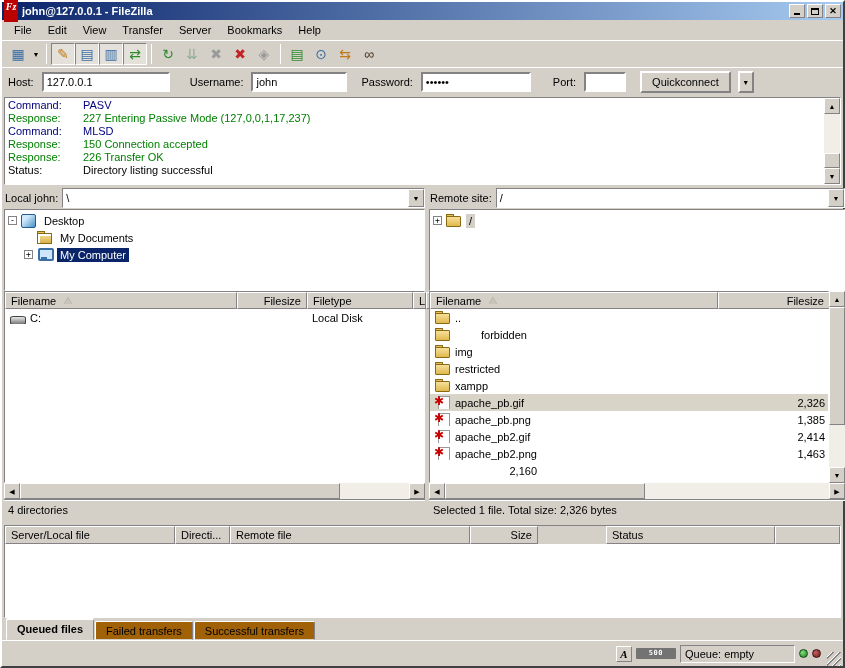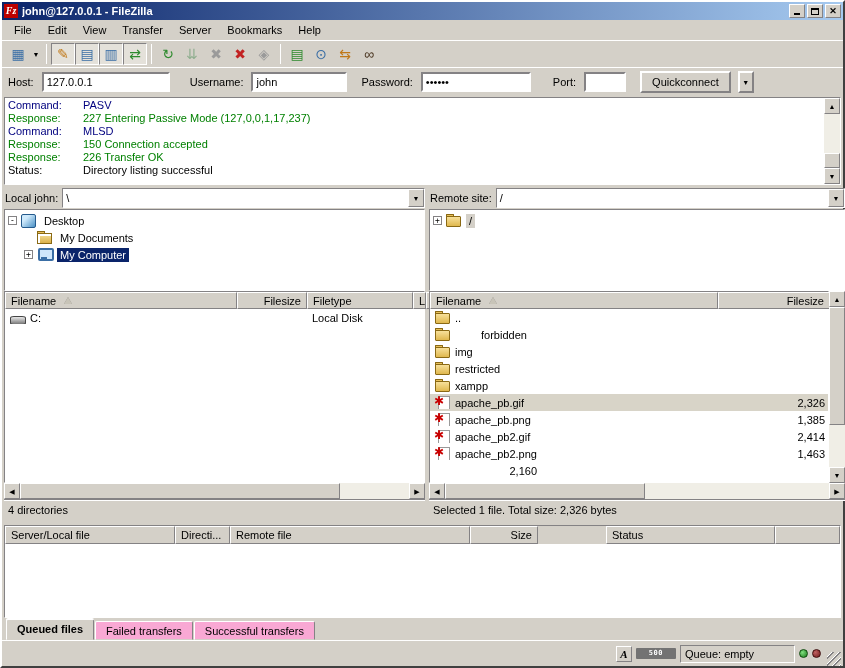--- a/index.html
+++ b/index.html
@@ -9,21 +9,21 @@
   .window { width:845px; height:668px; background:#d4d0c8; border:2px solid; border-color:#fff #404040 #404040 #fff; display:flex; flex-direction:column; }
 
   
   .raised { border:2px solid; border-color:#fff #848284 #848284 #fff; background:#d4d0c8; }
   .raised1 { border:1px solid; border-color:#fff #848284 #848284 #fff; background:#d4d0c8; }
   .inset { border:2px solid; border-color:#848284 #fff #fff #848284; background:#fff; }
   .inset1 { border:1px solid; border-color:#848284 #fff #fff #848284; }
 
   
   .titlebar { height:18px; background:linear-gradient(90deg,#0a246a,#a6caf0); display:flex; align-items:center; padding:0 2px; flex:none; }
-  .app-ico { width:14px; height:14px; background:#b00; color:#fff; font:italic bold 10px/14px "Liberation Serif",serif; text-align:center; margin-right:4px; }
+  .app-ico { width:14px; height:22px; background:#b00; color:#fff; font:italic bold 10px/14px "Liberation Serif",serif; text-align:center; margin-right:4px; }
   .title-text { color:#fff; font-weight:bold; font-size:11px; flex:1; white-space:nowrap; overflow:hidden; }
   .winbtn { width:16px; height:14px; margin-left:2px; display:flex; align-items:center; justify-content:center; font:bold 9px/1 "Liberation Sans",sans-serif; }
   .min-glyph { width:6px; height:2px; background:#000; margin-top:6px; }
   .max-glyph { width:8px; height:7px; border:1px solid #000; border-top:2px solid #000; }
 
   
   .menubar { height:20px; display:flex; align-items:center; padding-left:4px; flex:none; }
   .menu-item { padding:2px 8px; }
 
   
@@ -109,21 +109,21 @@
   .icon-desktop::after { content:""; position:absolute; left:0; top:0; width:13px; height:12px; background:linear-gradient(135deg,#cfeafc 30%,#4a90c4); border:1px solid #245a8d; border-radius:2px; }
   .icon-computer::before { content:""; position:absolute; left:1px; top:0; width:12px; height:9px; background:#cfe6fa; border:2px solid #3a6ea5; border-radius:2px; }
   .icon-computer::after { content:""; position:absolute; left:4px; top:9px; width:6px; height:3px; background:#3a6ea5; }
 
   
   .queue-hdr-row { height:19px; display:flex; flex:none; margin:0 2px; background:#d4d0c8; }
   .queue-body { flex:1; background:#fff; margin:0 2px; }
   .tabs { height:22px; display:flex; align-items:flex-end; padding-left:4px; flex:none; }
   .tab { padding:3px 10px 2px 10px; border:1px solid; border-color:#fff #848284 #d4d0c8 #fff; background:#d4d0c8; margin-right:1px; border-top-left-radius:2px; border-top-right-radius:2px; }
   .tab.active { font-weight:bold; padding-bottom:4px; border-bottom-color:#d4d0c8; box-shadow:0 -1px 0 #fff; }
-  .tab.inactive { background:#f9a8d4; }
+  .tab.inactive { background:#a16207; }
 
   
   .statusbar { height:26px; flex:none; display:flex; align-items:center; justify-content:flex-end; gap:4px; padding:0 2px; border-top:1px solid #fff; }
   .sb-ascii { width:16px; height:16px; display:flex; align-items:center; justify-content:center; font:italic bold 11px "Liberation Serif",serif; }
   .sb-badge { background:#737373; color:#fff; font:bold 7px/9px "DejaVu Sans Mono",monospace; padding:1px 13px; border-radius:1px; letter-spacing:0.5px; }
   .sb-queue { width:115px; height:18px; padding:2px 4px; background:#d4d0c8; white-space:nowrap; overflow:hidden; }
   .led { width:9px; height:9px; border-radius:50%; }
   .led-green { background:radial-gradient(circle at 35% 35%, #7fe07f, #1d7a1d); border:1px solid #0c4a0c; }
   .led-red { background:radial-gradient(circle at 35% 35%, #c06060, #6e1a1a); border:1px solid #3f0d0d; }
   .grip { width:14px; height:14px; margin-left:2px; background:repeating-linear-gradient(135deg, transparent 0 3px, #fff 3px 4px, #848284 4px 5px); align-self:flex-end; }

